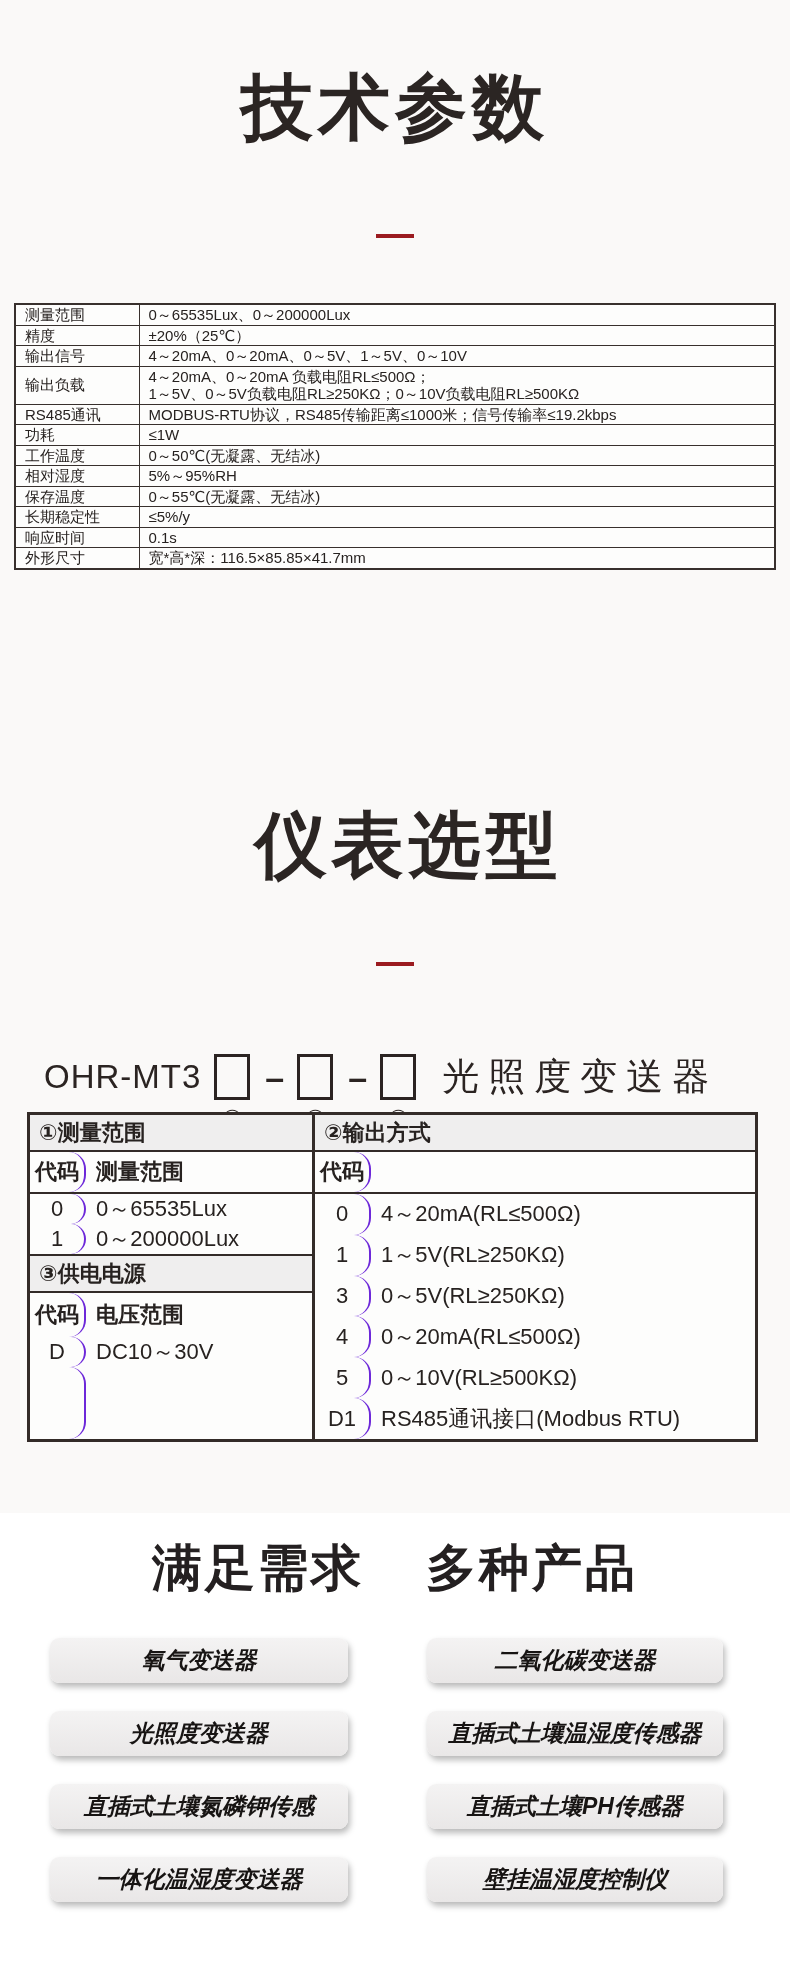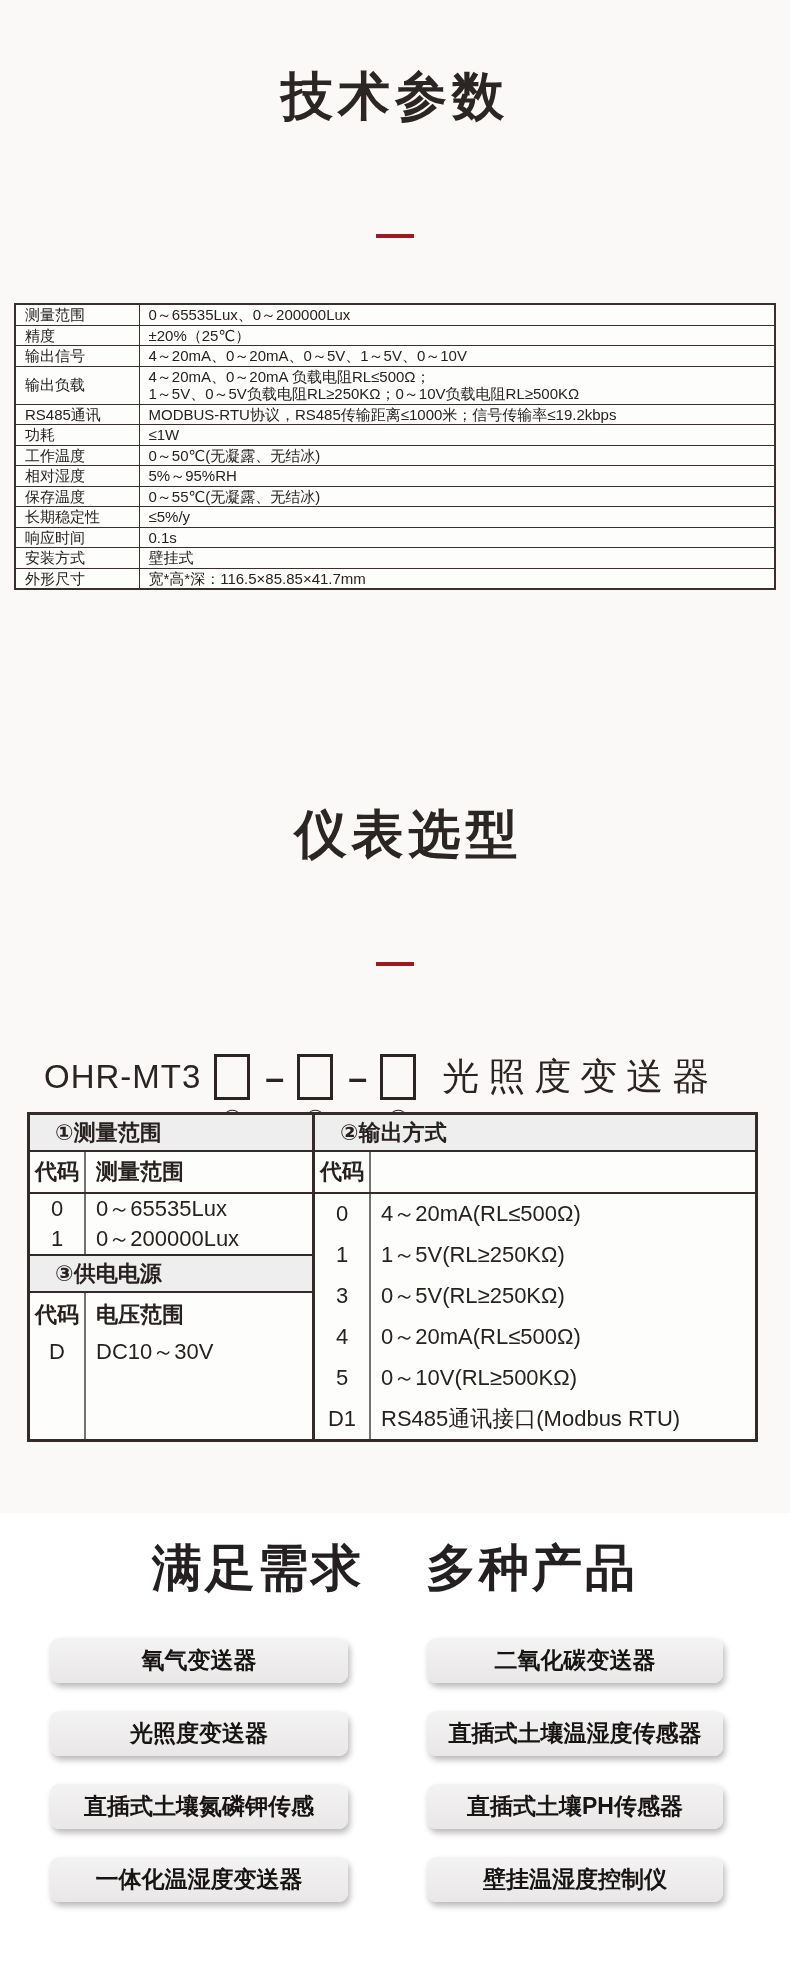--- a/index.html
+++ b/index.html
@@ -10,21 +10,21 @@
     background:#faf9f8;
     font-family:"Liberation Sans","DejaVu Sans",sans-serif;
     color:#2b2422;
     overflow:hidden;
   }
   .abs { position:absolute; }
 
   
   .big-title {
     left:0; width:790px; text-align:center;
-    font-size:52px; line-height:1.1; font-weight:900;
+    font-size:72px; line-height:1.1; font-weight:900;
     letter-spacing:5px; color:#2b2523;
   }
   .title-tech { top:68px; }
   .title-sel  { top:806px;padding-left:27px; }
   .red-underline {
     width:38px; height:4px; background:#9b1b20; left:376px;
   }
   .u1 { top:234px; }
   .u2 { top:962px; }
 
@@ -63,31 +63,31 @@
   .sel-table {
     top:1112px; left:27px; width:731px; height:330px;
     border:3px solid #332b28; background:#fdfdfc;
     display:flex; font-size:22px; color:#272220;
   }
   .sel-left  { width:285px; border-right:3px solid #332b28; display:flex; flex-direction:column; }
   .sel-right { flex:1; display:flex; flex-direction:column; }
   .sec-h {
     height:37px; flex:0 0 37px; background:#efeeee;
     border-bottom:2px solid #332b28;
-    display:flex; align-items:center; padding-left:25px;
+    display:flex; align-items:center; padding-left:9px;
     font-weight:600; font-size:22px;
   }
   .sec-h.mid { border-top:0; }
   .cols-h { display:flex; font-weight:600; flex:0 0 42px; }
   .cols-h.bordered { border-bottom:2px solid #332b28; }
   .sel-row { display:flex; flex:0 0 45px; }
   .sel-rows-end { border-bottom:2px solid #332b28; }
   .code-c {
-    width:56px; flex:0 0 56px; border-right:2px solid #737373;
-    display:flex; align-items:center; justify-content:center;
+    width:56px; flex:0 0 56px; border-right:2px solid #6d28d9;
+    display:flex; align-items:center; justify-content:center;border-radius:17px;
   }
   .desc-c { flex:1; display:flex; align-items:center; padding-left:10px; white-space:nowrap; }
   .filler { flex:1 1 auto; display:flex; }
   .right-rows { flex:1 1 auto; display:flex; flex-direction:column; }
   .right-rows .sel-row { flex:1 1 auto; }
 
   
   .products {
     top:1513px; left:0; width:790px; height:465px; background:#ffffff;
   }
@@ -99,20 +99,21 @@
   .btn-col { position:absolute; top:125px; display:flex; flex-direction:column; gap:28px; }
   .btn-col.left  { left:50px;  width:298px; }
   .btn-col.right { left:427px; width:296px; }
   .product-btn {
     height:45px; border-radius:9px;
     background:linear-gradient(180deg,#f4f3f3 0%,#e9e7e7 100%);
     box-shadow:2px 4px 6px rgba(0,0,0,0.28);
     display:flex; align-items:center; justify-content:center;
     font-size:23px; font-weight:700; color:#171413; white-space:nowrap;
     cursor:pointer;
+    font-style:italic;
   }
 </style>
 </head>
 <body>
 
 <h1 class="abs big-title title-tech">技术参数</h1>
 <div class="abs red-underline u1"></div>
 
 <table class="abs spec">
   <tbody>
@@ -167,24 +168,20 @@
       <tr>
         <td class="spec-label">长期稳定性</td>
         <td class="spec-value">≤5%/y</td>
       </tr>
 
       <tr>
         <td class="spec-label">响应时间</td>
         <td class="spec-value">0.1s</td>
       </tr>
 
-      <tr>
-        <td class="spec-label">安装方式</td>
-        <td class="spec-value">壁挂式</td>
-      </tr>
 
       <tr>
         <td class="spec-label">外形尺寸</td>
         <td class="spec-value">宽*高*深：116.5×85.85×41.7mm</td>
       </tr>
     </tbody>
 </table>
 
 <h1 class="abs big-title title-sel">仪表选型</h1>
 <div class="abs red-underline u2"></div>

